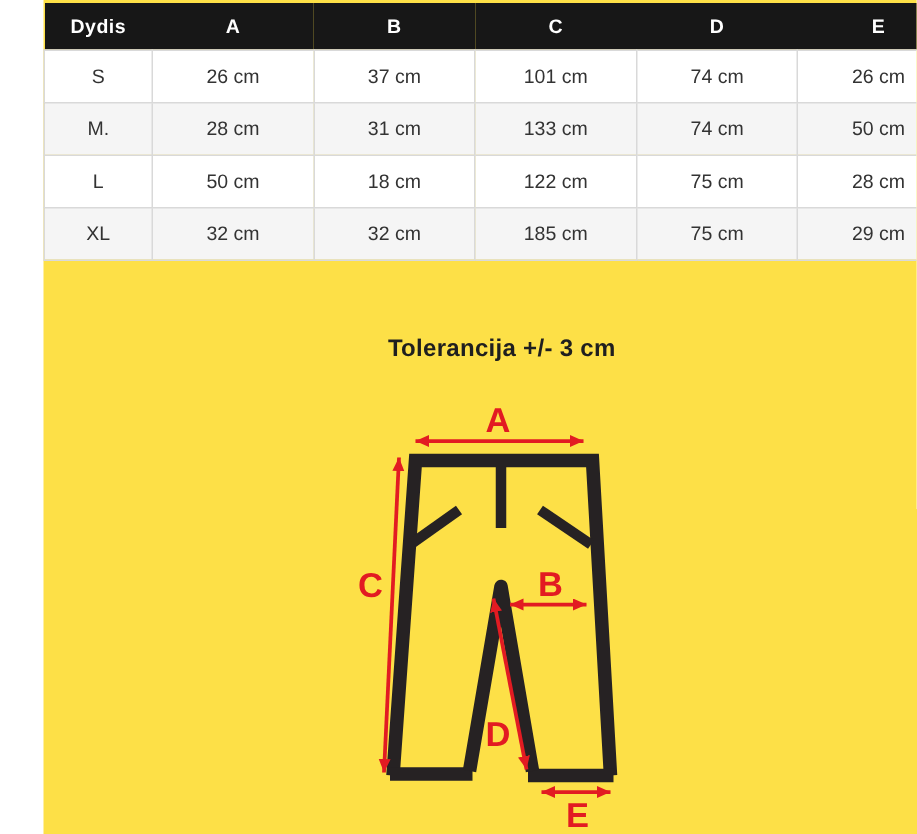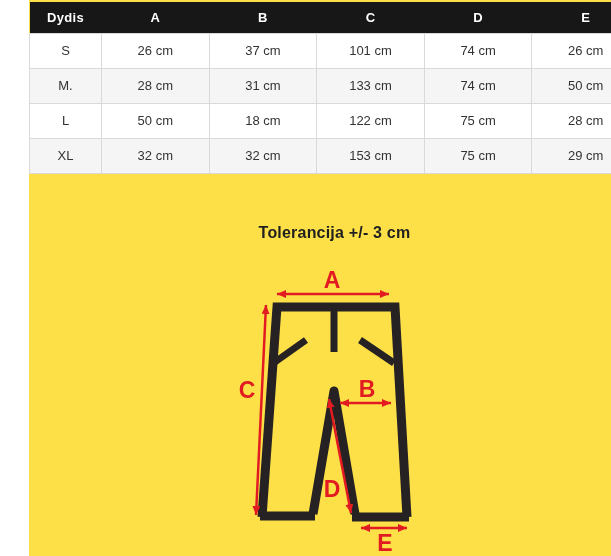--- a/index.html
+++ b/index.html
@@ -101,21 +101,21 @@
         <td>50 cm</td>
         <td>18 cm</td>
         <td>122 cm</td>
         <td>75 cm</td>
         <td>28 cm</td>
       </tr>
       <tr>
         <td>XL</td>
         <td>32 cm</td>
         <td>32 cm</td>
-        <td>153 cm</td>
+        <td>185 cm</td>
         <td>75 cm</td>
         <td>29 cm</td>
       </tr>
     </tbody>
   </table>
 
   <div class="tolerance-note">Tolerancija +/- 3 cm</div>
 
   <svg class="diagram" viewBox="0 0 611 556">
     <defs>

